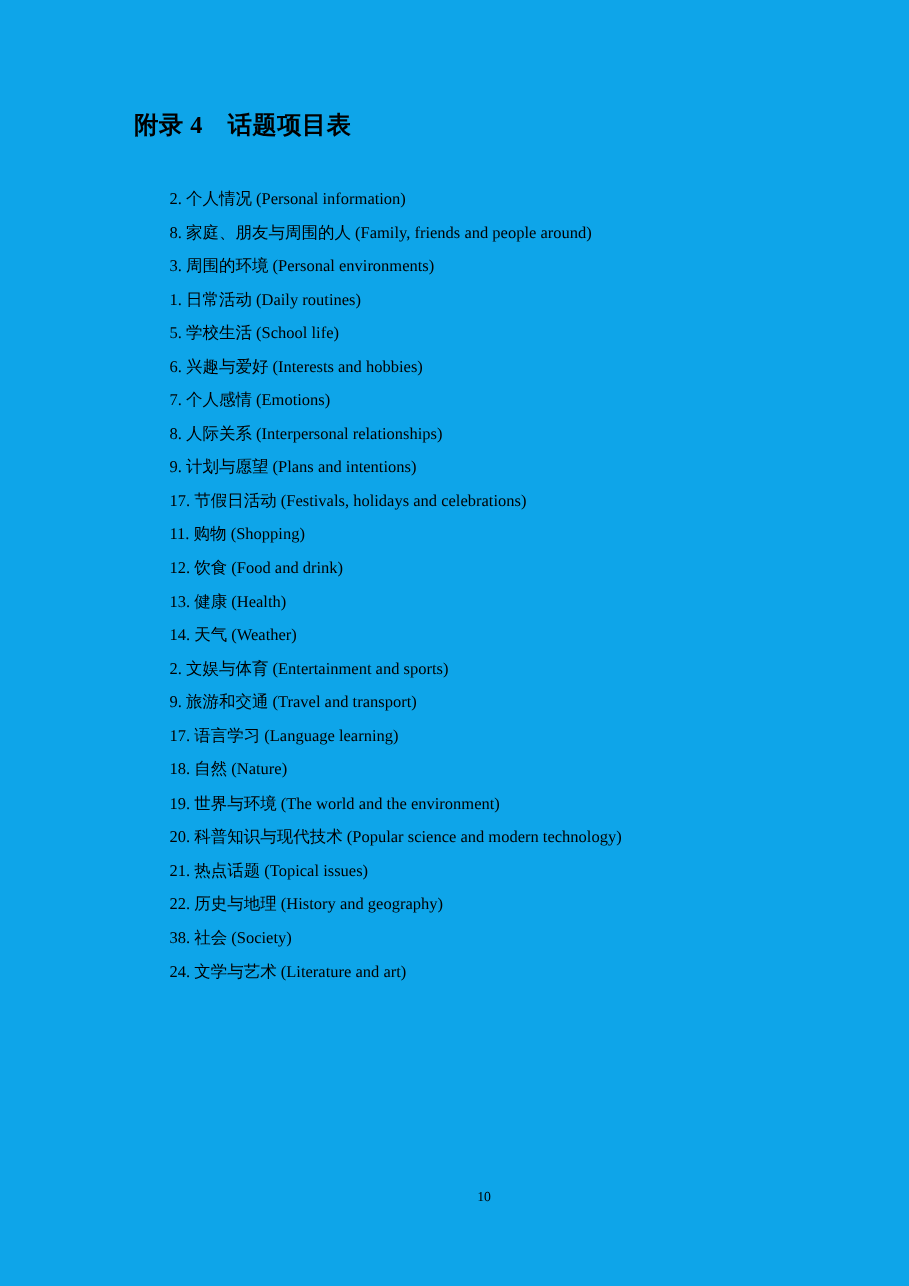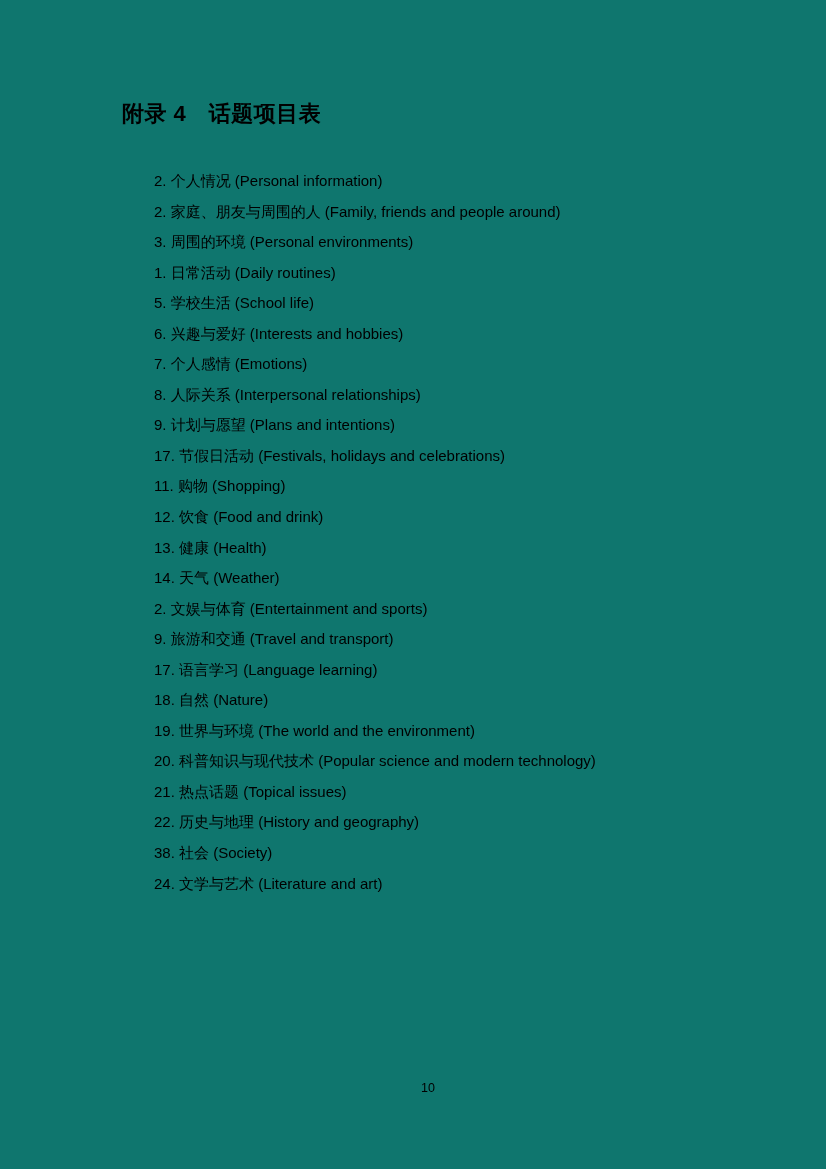--- a/index.html
+++ b/index.html
@@ -2,23 +2,23 @@
 <html lang="zh"><head>
 <meta charset="utf-8">
 <style>
   * { margin: 0; padding: 0; box-sizing: border-box; }
   html, body { background: #ffffff; }
   .page {
     position: relative;
     width: 826px;
     height: 1169px;
     margin: 0 auto;
-    background: #0f766e;
+    background: #0ea5e9;
     color: #000000;
-    font-family: Liberation Sans, sans-serif;
+    font-family: Liberation Serif, serif;
     overflow: hidden;
   }
   .doc-title {
     position: absolute;
     left: 122px;
     top: 100px;
     font-size: 22px;
     font-weight: 700;
     line-height: 28px;
     letter-spacing: 0.5px;
@@ -30,37 +30,37 @@
     top: 166px;
     font-size: 15px;
   }
   .topic-item {
     line-height: 30.55px;
     white-space: pre;
   }
   .page-number {
     position: absolute;
     top: 1081px;
-    left: 398px;
+    left: 410px;
     width: 60px;
     text-align: center;
     font-size: 12.5px;
     line-height: 15px;
   }
 </style>
 </head>
 <body>
 
 <div class="page">
 
   <h1 class="doc-title">附录 4　话题项目表</h1>
 
   <div class="topic-list">
     <div class="topic-item">2. 个人情况 (Personal information)</div>
-    <div class="topic-item">2. 家庭、朋友与周围的人 (Family, friends and people around)</div>
+    <div class="topic-item">8. 家庭、朋友与周围的人 (Family, friends and people around)</div>
     <div class="topic-item">3. 周围的环境 (Personal environments)</div>
     <div class="topic-item">1. 日常活动 (Daily routines)</div>
     <div class="topic-item">5. 学校生活 (School life)</div>
     <div class="topic-item">6. 兴趣与爱好 (Interests and hobbies)</div>
     <div class="topic-item">7. 个人感情 (Emotions)</div>
     <div class="topic-item">8. 人际关系 (Interpersonal relationships)</div>
     <div class="topic-item">9. 计划与愿望 (Plans and intentions)</div>
     <div class="topic-item">17. 节假日活动 (Festivals, holidays and celebrations)</div>
     <div class="topic-item">11. 购物 (Shopping)</div>
     <div class="topic-item">12. 饮食 (Food and drink)</div>

